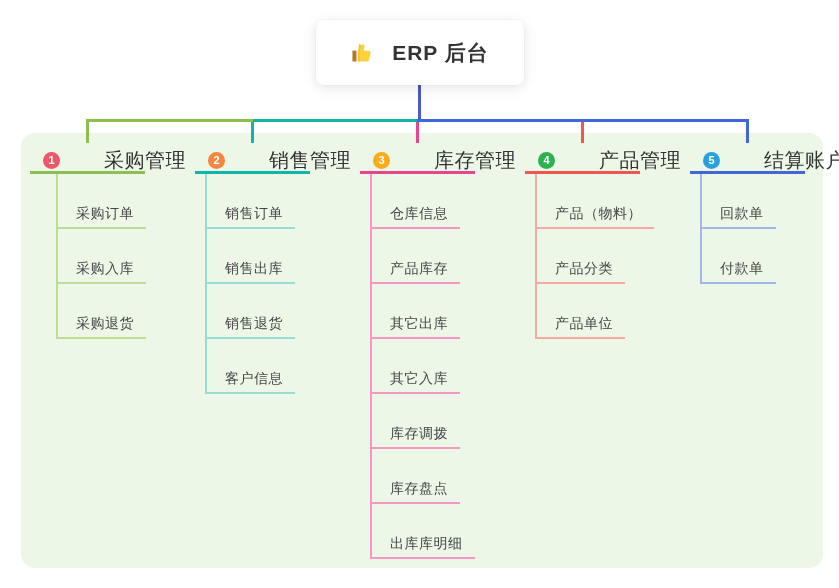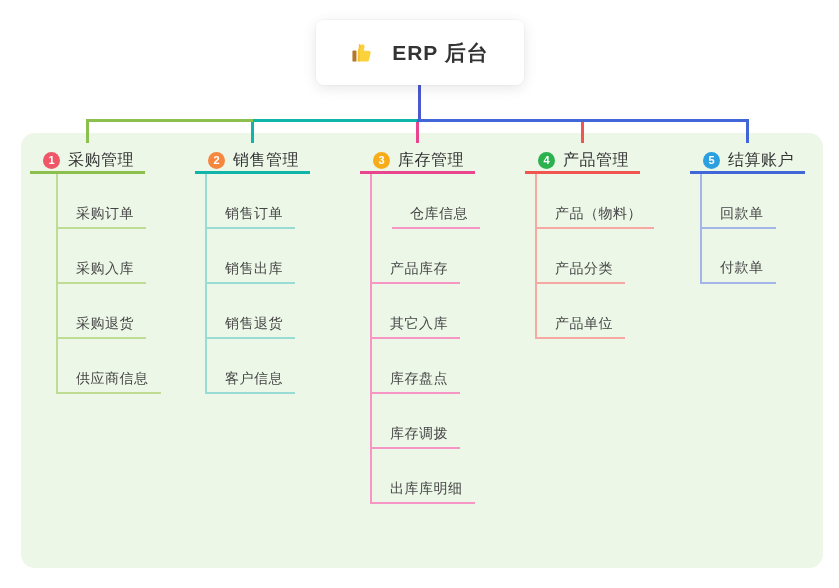--- a/index.html
+++ b/index.html
@@ -24,21 +24,21 @@
   .branch-header{
     display:flex;align-items:center;height:21px;padding-left:13px;
     width:102px; 
     border-bottom:3px solid #000;
   }
   .badge{
     flex:0 0 auto;width:17px;height:17px;border-radius:50%;
     color:#fff;font-size:11px;font-weight:700;line-height:17px;
     text-align:center;margin-right:8px;
   }
-  .branch-label{font-size:16px;color:#333;font-weight:500;white-space:nowrap;letter-spacing:0.5px;}
+  .branch-label{font-size:20px;color:#333;font-weight:500;white-space:nowrap;letter-spacing:0.5px;margin-left:36px;}
   .children{
     margin-left:10px;border-left:2px solid #ccc;width:fit-content;
   }
   .child-node{
     height:55px;box-sizing:border-box;border-bottom:2px solid #ccc;
     display:flex;align-items:flex-end;
     padding:0 12px 7px 18px;width:fit-content;min-width:66px;
   }
   .child-label{font-size:14px;color:#454545;line-height:1;white-space:nowrap;letter-spacing:0.5px;}
 </style>
@@ -79,23 +79,20 @@
         <div class="children" style="border-left-color: rgb(190, 220, 147); margin-left: 26px;">
           <div class="child-node" style="border-bottom-color: rgb(190, 220, 147);">
             <span class="child-label">采购订单</span>
           </div>
           <div class="child-node" style="border-bottom-color: rgb(190, 220, 147);">
             <span class="child-label">采购入库</span>
           </div>
           <div class="child-node" style="border-bottom-color: rgb(190, 220, 147); justify-content: center;">
             <span class="child-label">采购退货</span>
           </div>
-          <div class="child-node" style="border-bottom-color: rgb(190, 220, 147);">
-            <span class="child-label">供应商信息</span>
-          </div>
         </div>
       </div>
       <div class="branch-col" style="left: 195px; top: 150px;">
         <div class="branch-header" style="border-bottom-color: rgb(16, 181, 170);">
           <span class="badge" style="background: rgb(246, 135, 63);">2</span>
           <span class="branch-label">销售管理</span>
         </div>
         <div class="children" style="border-left-color: rgb(152, 220, 211);">
           <div class="child-node" style="border-bottom-color: rgb(152, 220, 211);">
             <span class="child-label">销售订单</span>
@@ -110,34 +107,37 @@
             <span class="child-label">客户信息</span>
           </div>
         </div>
       </div>
       <div class="branch-col" style="left: 360px; top: 150px;">
         <div class="branch-header" style="border-bottom-color: rgb(233, 69, 143);">
           <span class="badge" style="background: rgb(249, 172, 25);">3</span>
           <span class="branch-label">库存管理</span>
         </div>
         <div class="children" style="border-left-color: rgb(245, 150, 196);">
-          <div class="child-node" style="border-bottom-color: rgb(245, 150, 196); margin-left: 20px;">
+          <div class="child-node" style="border-bottom-color: rgb(245, 150, 196);">
             <span class="child-label">仓库信息</span>
           </div>
           <div class="child-node" style="border-bottom-color: rgb(245, 150, 196);">
             <span class="child-label">产品库存</span>
           </div>
           <div class="child-node" style="border-bottom-color: rgb(245, 150, 196);">
+            <span class="child-label">其它出库</span>
+          </div>
+          <div class="child-node" style="border-bottom-color: rgb(245, 150, 196);">
             <span class="child-label">其它入库</span>
           </div>
           <div class="child-node" style="border-bottom-color: rgb(245, 150, 196);">
-            <span class="child-label">库存盘点</span>
+            <span class="child-label">库存调拨</span>
           </div>
           <div class="child-node" style="border-bottom-color: rgb(245, 150, 196);">
-            <span class="child-label">库存调拨</span>
+            <span class="child-label">库存盘点</span>
           </div>
           <div class="child-node" style="border-bottom-color: rgb(245, 150, 196);">
             <span class="child-label">出库库明细</span>
           </div>
         </div>
       </div>
       <div class="branch-col" style="left: 525px; top: 150px;">
         <div class="branch-header" style="border-bottom-color: rgb(241, 85, 79);">
           <span class="badge" style="background: rgb(44, 177, 79);">4</span>
           <span class="branch-label">产品管理</span>
@@ -156,20 +156,20 @@
       </div>
       <div class="branch-col" style="left: 690px; top: 150px;">
         <div class="branch-header" style="border-bottom-color: rgb(65, 102, 216);">
           <span class="badge" style="background: rgb(42, 160, 224);">5</span>
           <span class="branch-label">结算账户</span>
         </div>
         <div class="children" style="border-left-color: rgb(163, 182, 234); text-align: right;">
           <div class="child-node" style="border-bottom-color: rgb(163, 182, 234);">
             <span class="child-label">回款单</span>
           </div>
-          <div class="child-node" style="border-bottom-color: rgb(163, 182, 234); font-family: Liberation Serif, serif;">
+          <div class="child-node" style="border-bottom-color: rgb(163, 182, 234);">
             <span class="child-label">付款单</span>
           </div>
         </div>
       </div>
     </div>
 
 </div>
 
 </body></html>

